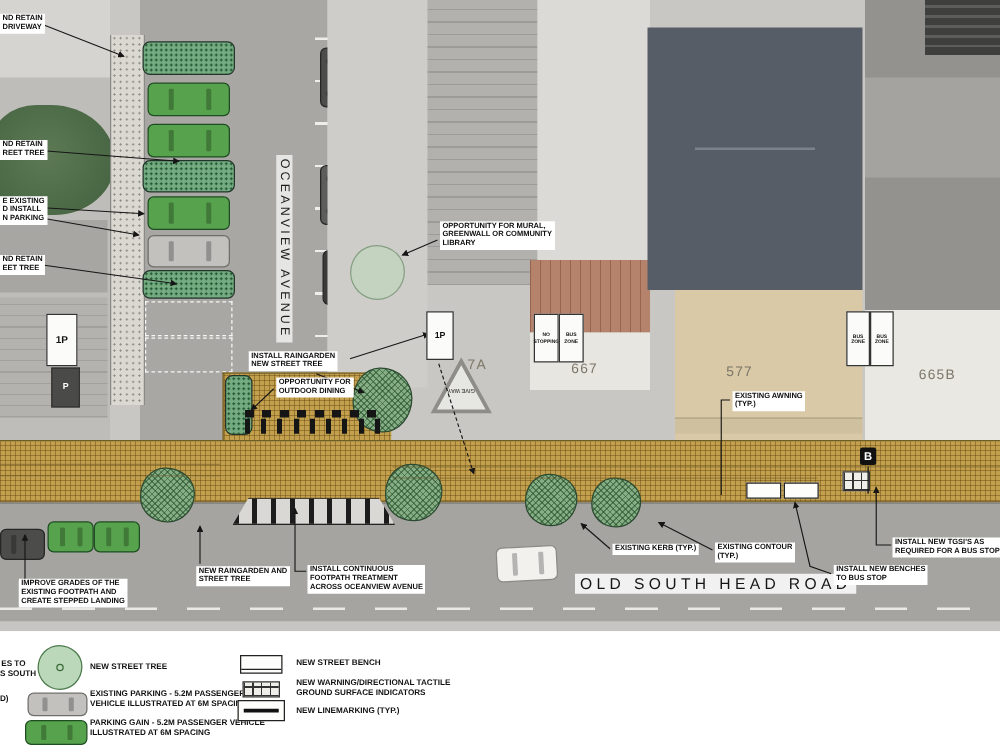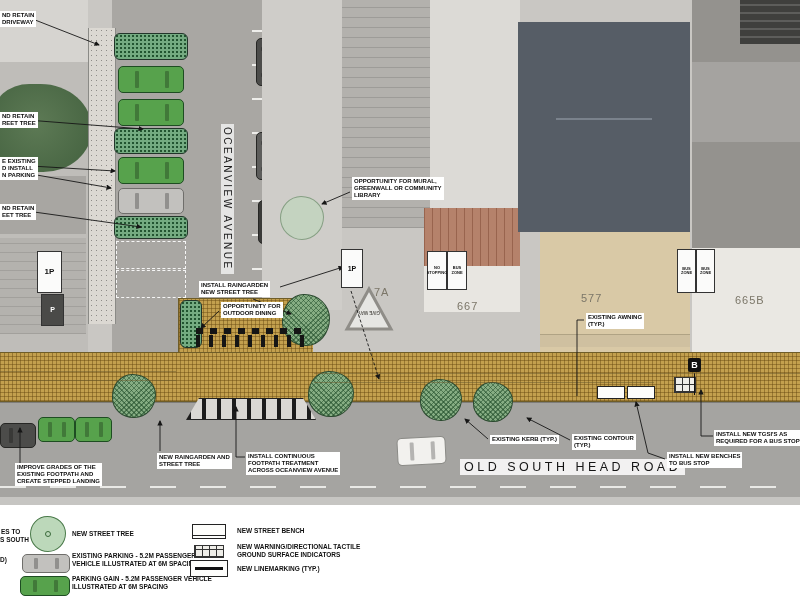--- a/index.html
+++ b/index.html
@@ -101,21 +101,21 @@
     <div class="abs" style="left:518px;top:22px;width:172px;height:210px;background:#565d66;"></div>
     <div class="abs" style="left:556px;top:118px;width:96px;height:2px;background:#7a828c;"></div>
     <div class="abs" style="left:540px;top:232px;width:150px;height:120px;background:#d9c9a6;"></div>
     <div class="abs" style="left:540px;top:334px;width:150px;height:12px;background:#cfc0a0;border-top:1px solid #b0a384;"></div>
     <div class="abs" style="left:692px;top:0;width:108px;height:248px;background:#94928e;"></div>
     <div class="abs" style="left:740px;top:0;width:60px;height:44px;background:repeating-linear-gradient(0deg,#3f3f3d 0 6px,#5d5d5b 6px 8px);"></div>
     <div class="abs" style="left:692px;top:62px;width:108px;height:80px;background:#a5a3a0;"></div>
     <div class="abs" style="left:692px;top:248px;width:108px;height:104px;background:#eae8e3;"></div>
 
     <div class="abs lot" style="left:374px;top:286px;">7A</div>
-    <div class="abs lot" style="left:457px;top:300px;">667</div>
+    <div class="abs lot" style="left:457px;top:289px;">667</div>
     <div class="abs lot" style="left:581px;top:292px;">577</div>
     <div class="abs lot" style="left:735px;top:294px;">665B</div>
 
     <div class="abs tan" style="left:178px;top:298px;width:134px;height:58px;border-left:1px solid #6f5d28;"></div>
     <div class="abs tan" style="left:0;top:352px;width:800px;height:48px;"></div>
     <div class="abs rg" style="left:180px;top:300px;width:20px;height:46px;"></div>
     <div class="abs tree" style="left:282px;top:294px;width:46px;height:50px;"></div>
 
     <div class="abs" style="left:196px;top:328px;width:112px;height:6px;background:repeating-linear-gradient(90deg,#151515 0 7px,transparent 7px 14px);"></div>
     <div class="abs" style="left:196px;top:335px;width:112px;height:12px;background:repeating-linear-gradient(90deg,#151515 0 4px,transparent 4px 13px);"></div>

